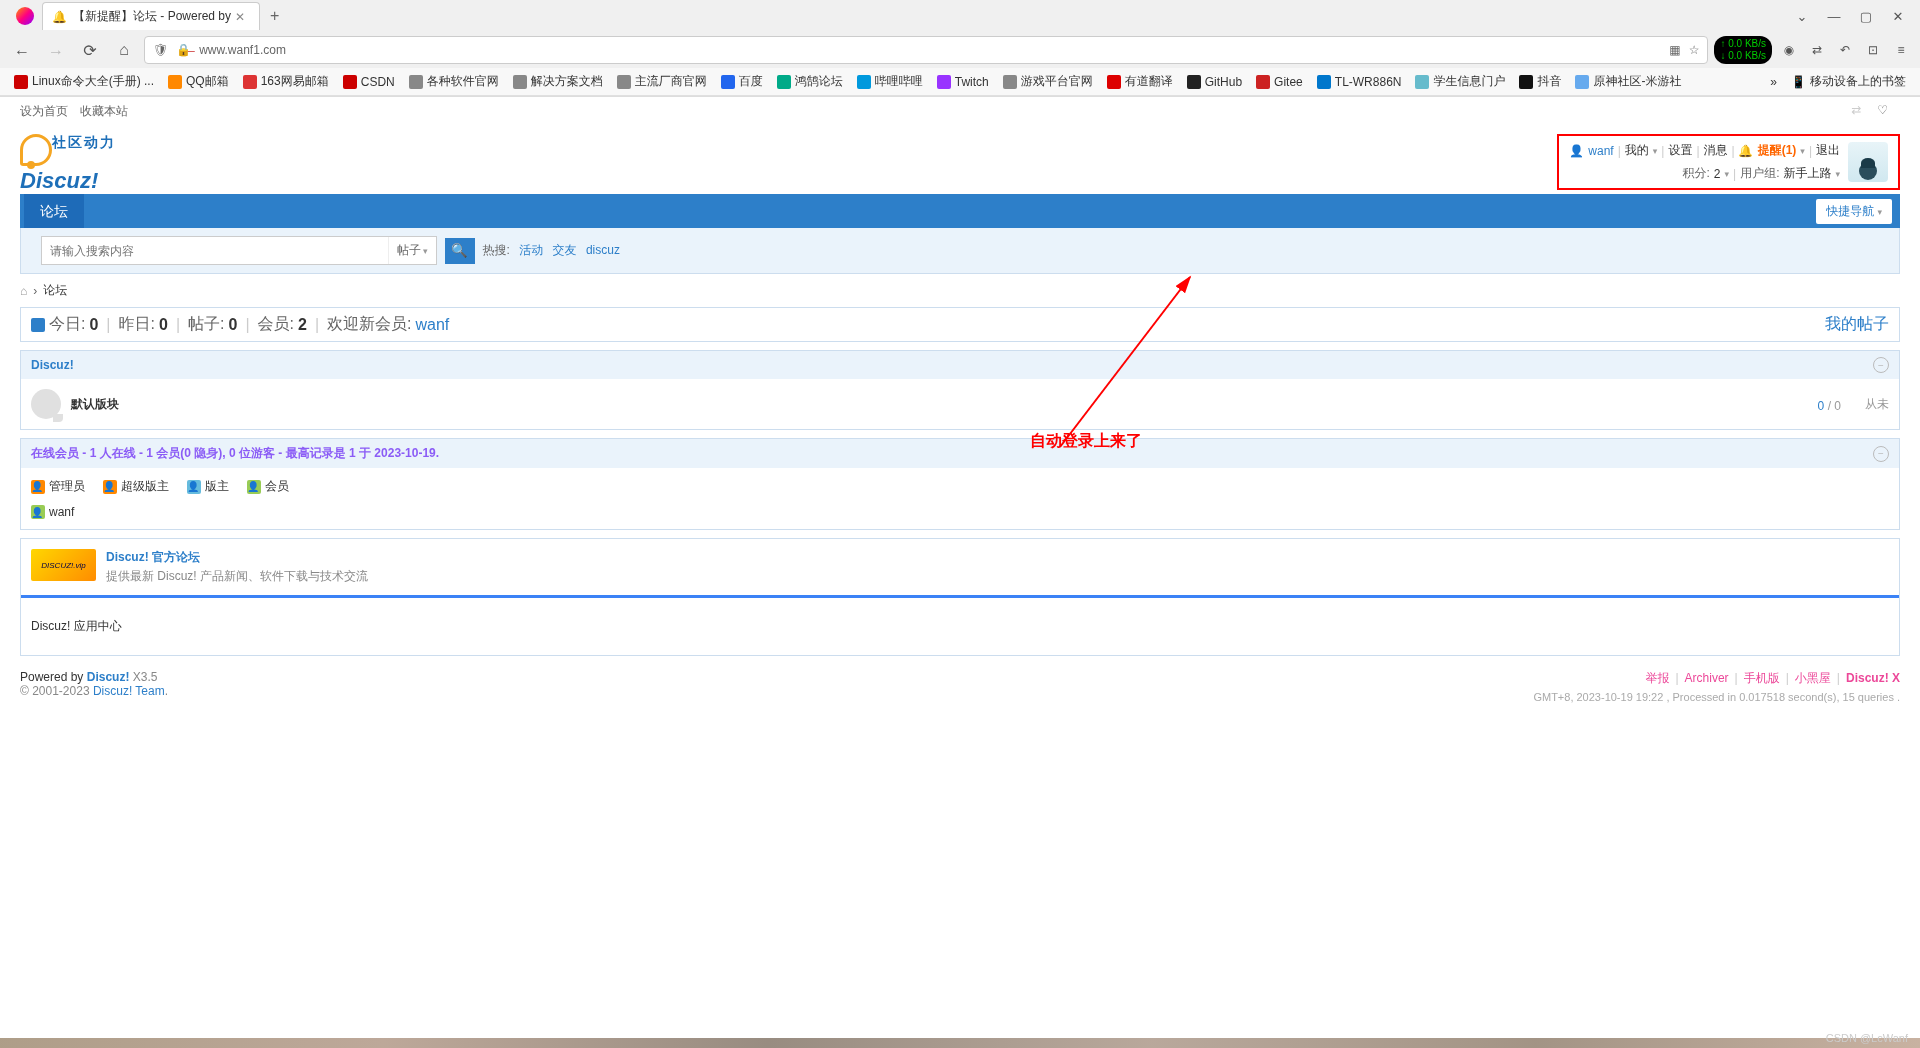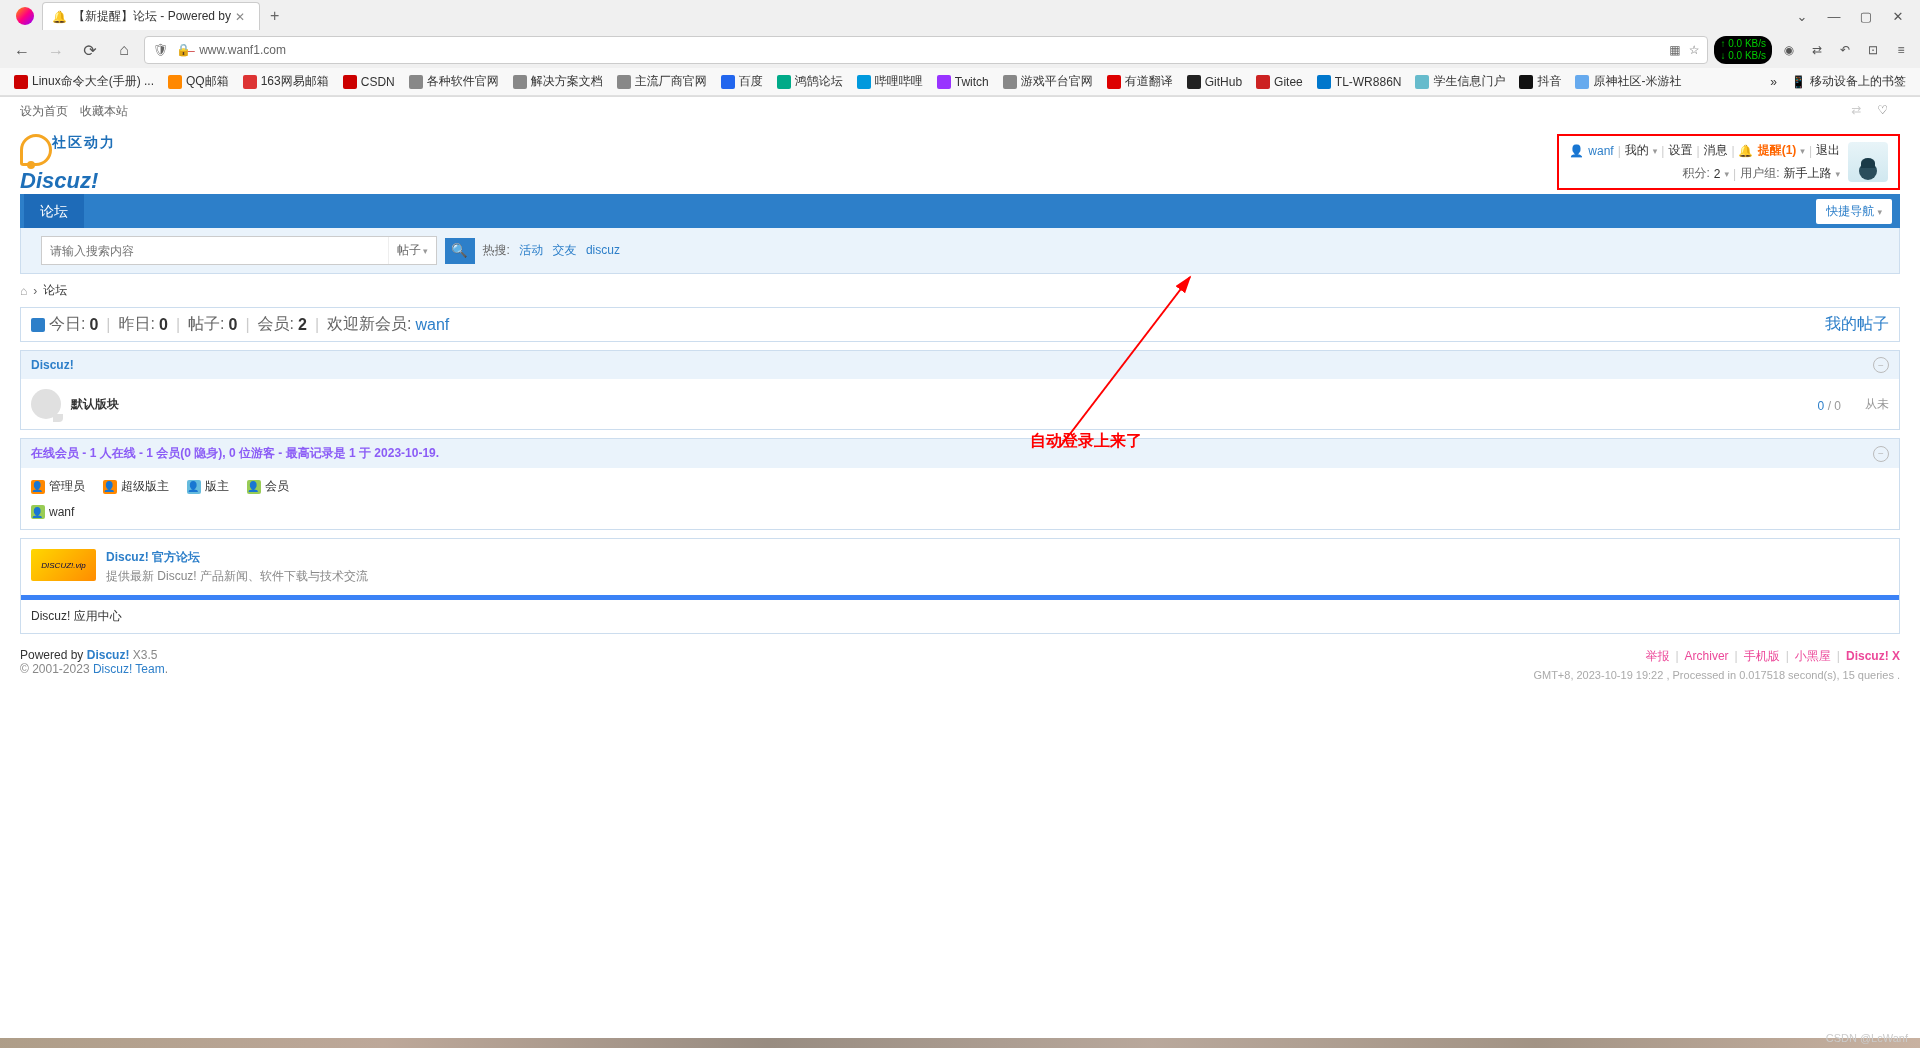--- a/index.html
+++ b/index.html
@@ -91,21 +91,21 @@
 .legend { display:flex; gap:18px; margin-bottom:10px; }
 .legend-item { display:flex; align-items:center; gap:4px; }
 .legend-ico { width:14px; height:14px; border-radius:2px; display:inline-flex; align-items:center; justify-content:center; font-size:10px; color:#fff; }
 .online-users { display:flex; gap:12px; }
 .online-user { display:flex; align-items:center; gap:4px; }
 
 .promo-body { padding:10px; display:flex; gap:10px; align-items:flex-start; }
 .promo-img { width:65px; height:32px; background:linear-gradient(135deg,#ffd700,#ff8c00); border-radius:2px; display:flex; align-items:center; justify-content:center; font-size:8px; color:#004; font-weight:normal; font-style:italic; }
 .promo-text .title { color:#2d7fc9; font-weight:bold; }
 .promo-text .desc { color:#888; margin-top:2px; }
-.app-center { padding:8px 10px; border-top:5px solid #3b82f6; color:#2d7fc9; }
+.app-center { padding:20px 10px; border-top:3px solid #3b82f6; color:#2d7fc9; }
 
 .footer { display:flex; padding:14px 20px; font-size:12px; color:#888; }
 .footer-left .pw { color:#333; }
 .footer-left .dz { color:#2d7fc9; font-weight:bold; }
 .footer-right { margin-left:auto; text-align:right; }
 .footer-right a { color:#ec4899; }
 .footer-right .sep { color:#ccc; margin:0 6px; }
 .footer-time { color:#aaa; font-size:11px; margin-top:4px; }
 
 .annotation { position:absolute; color:red; font-size:16px; font-weight:bold; pointer-events:none; }

